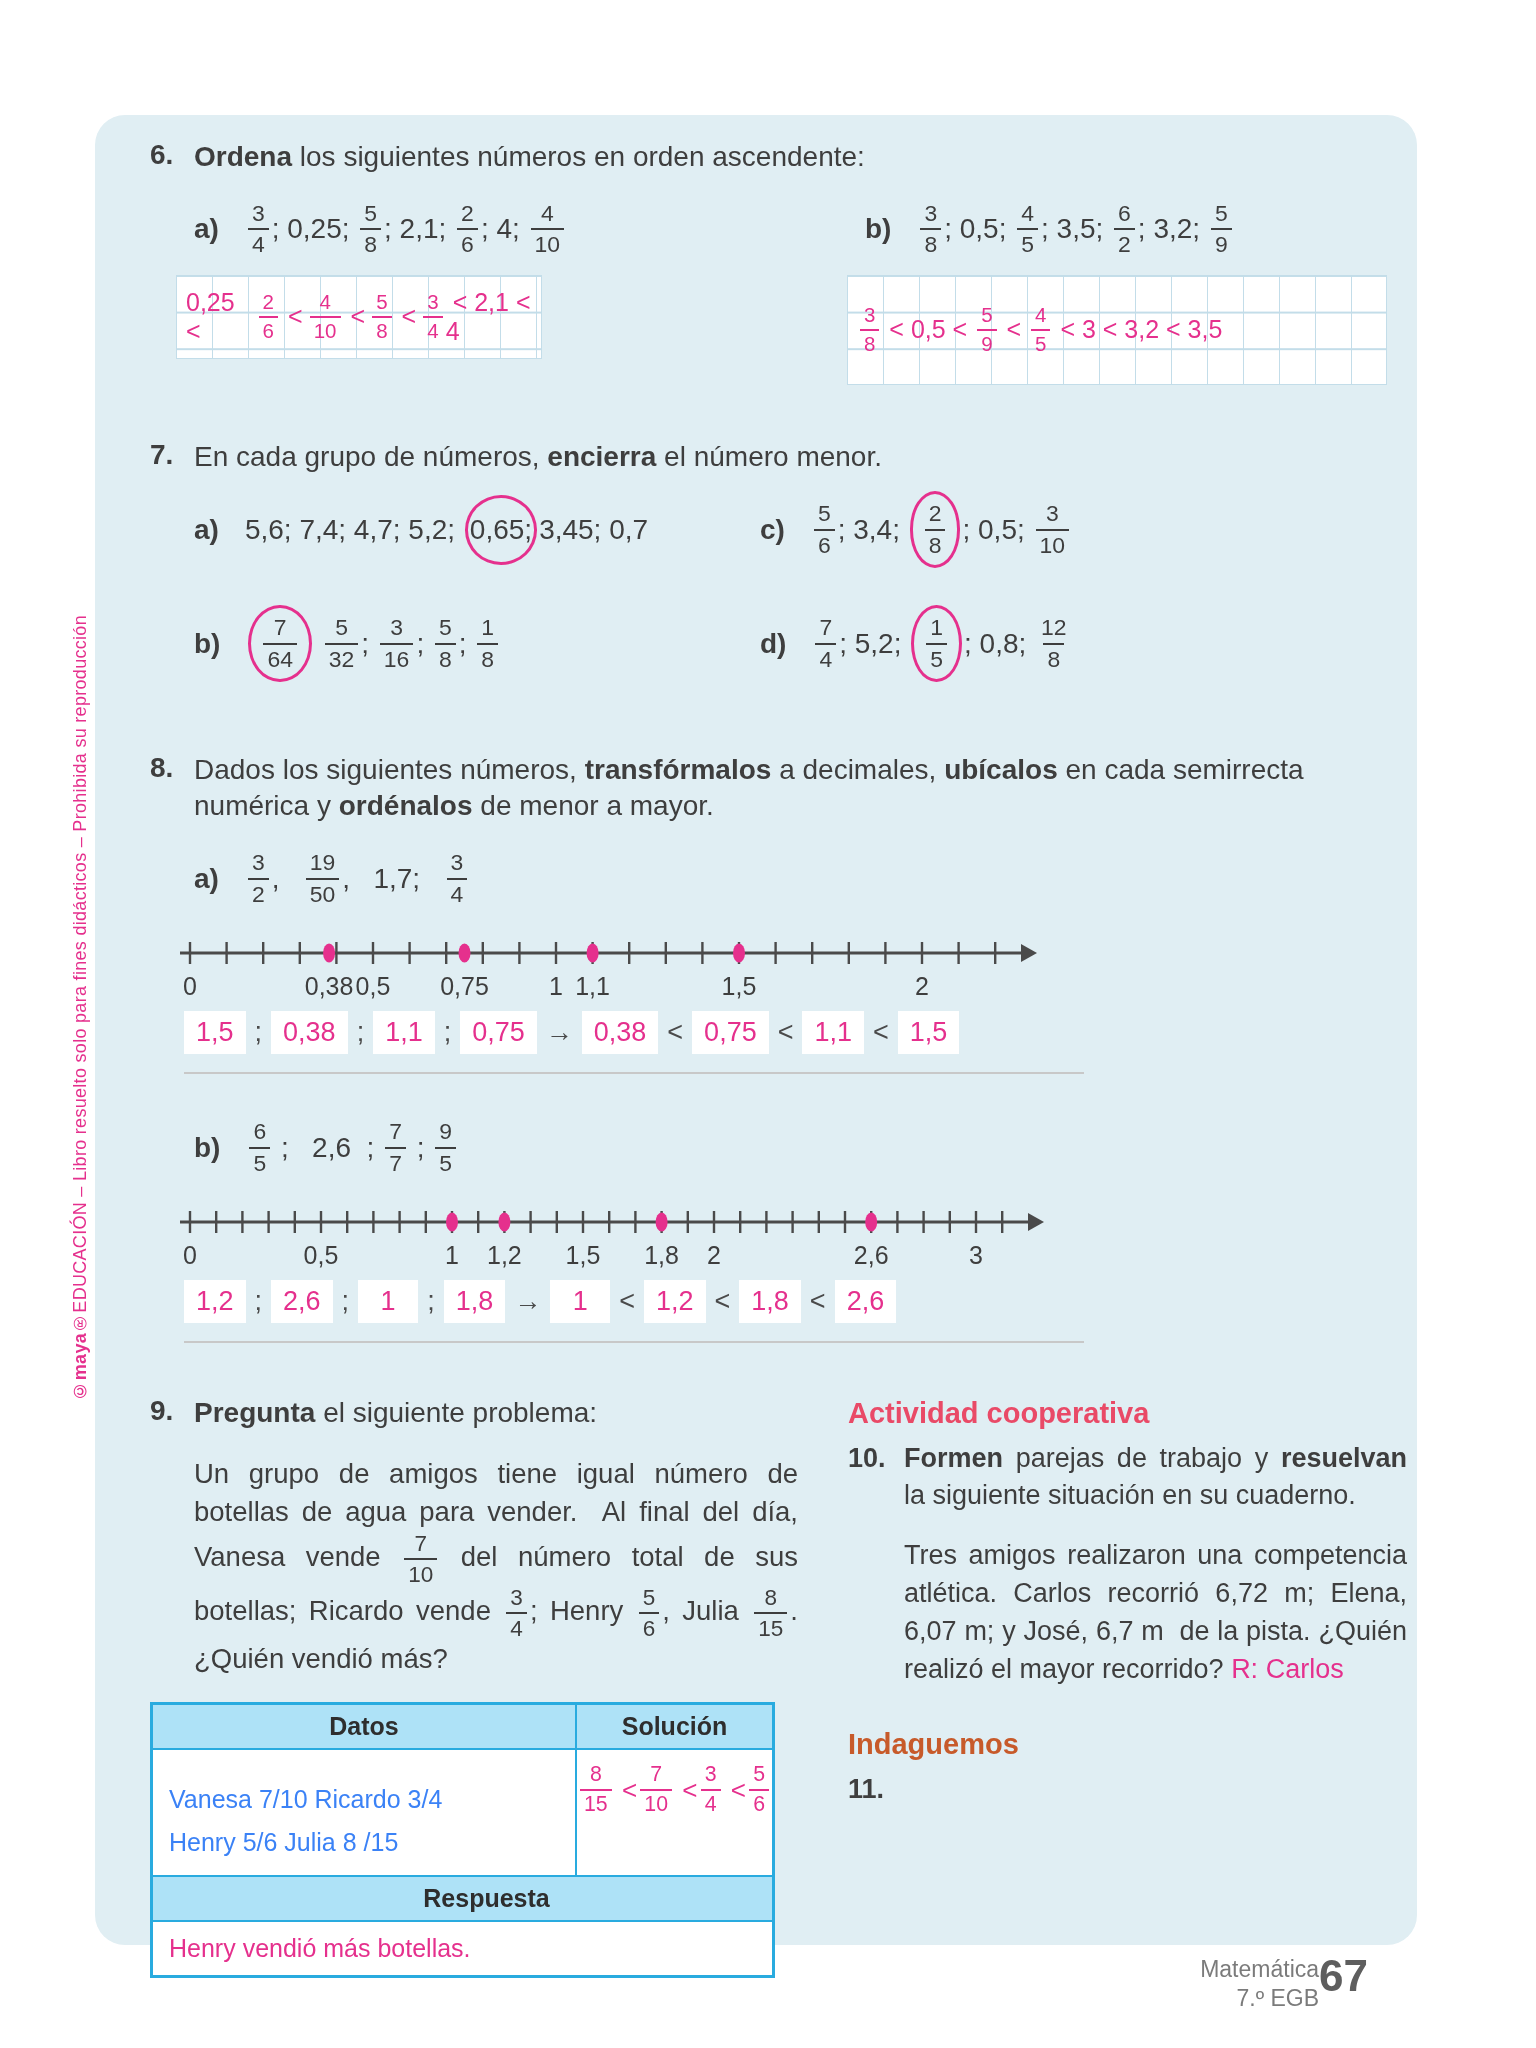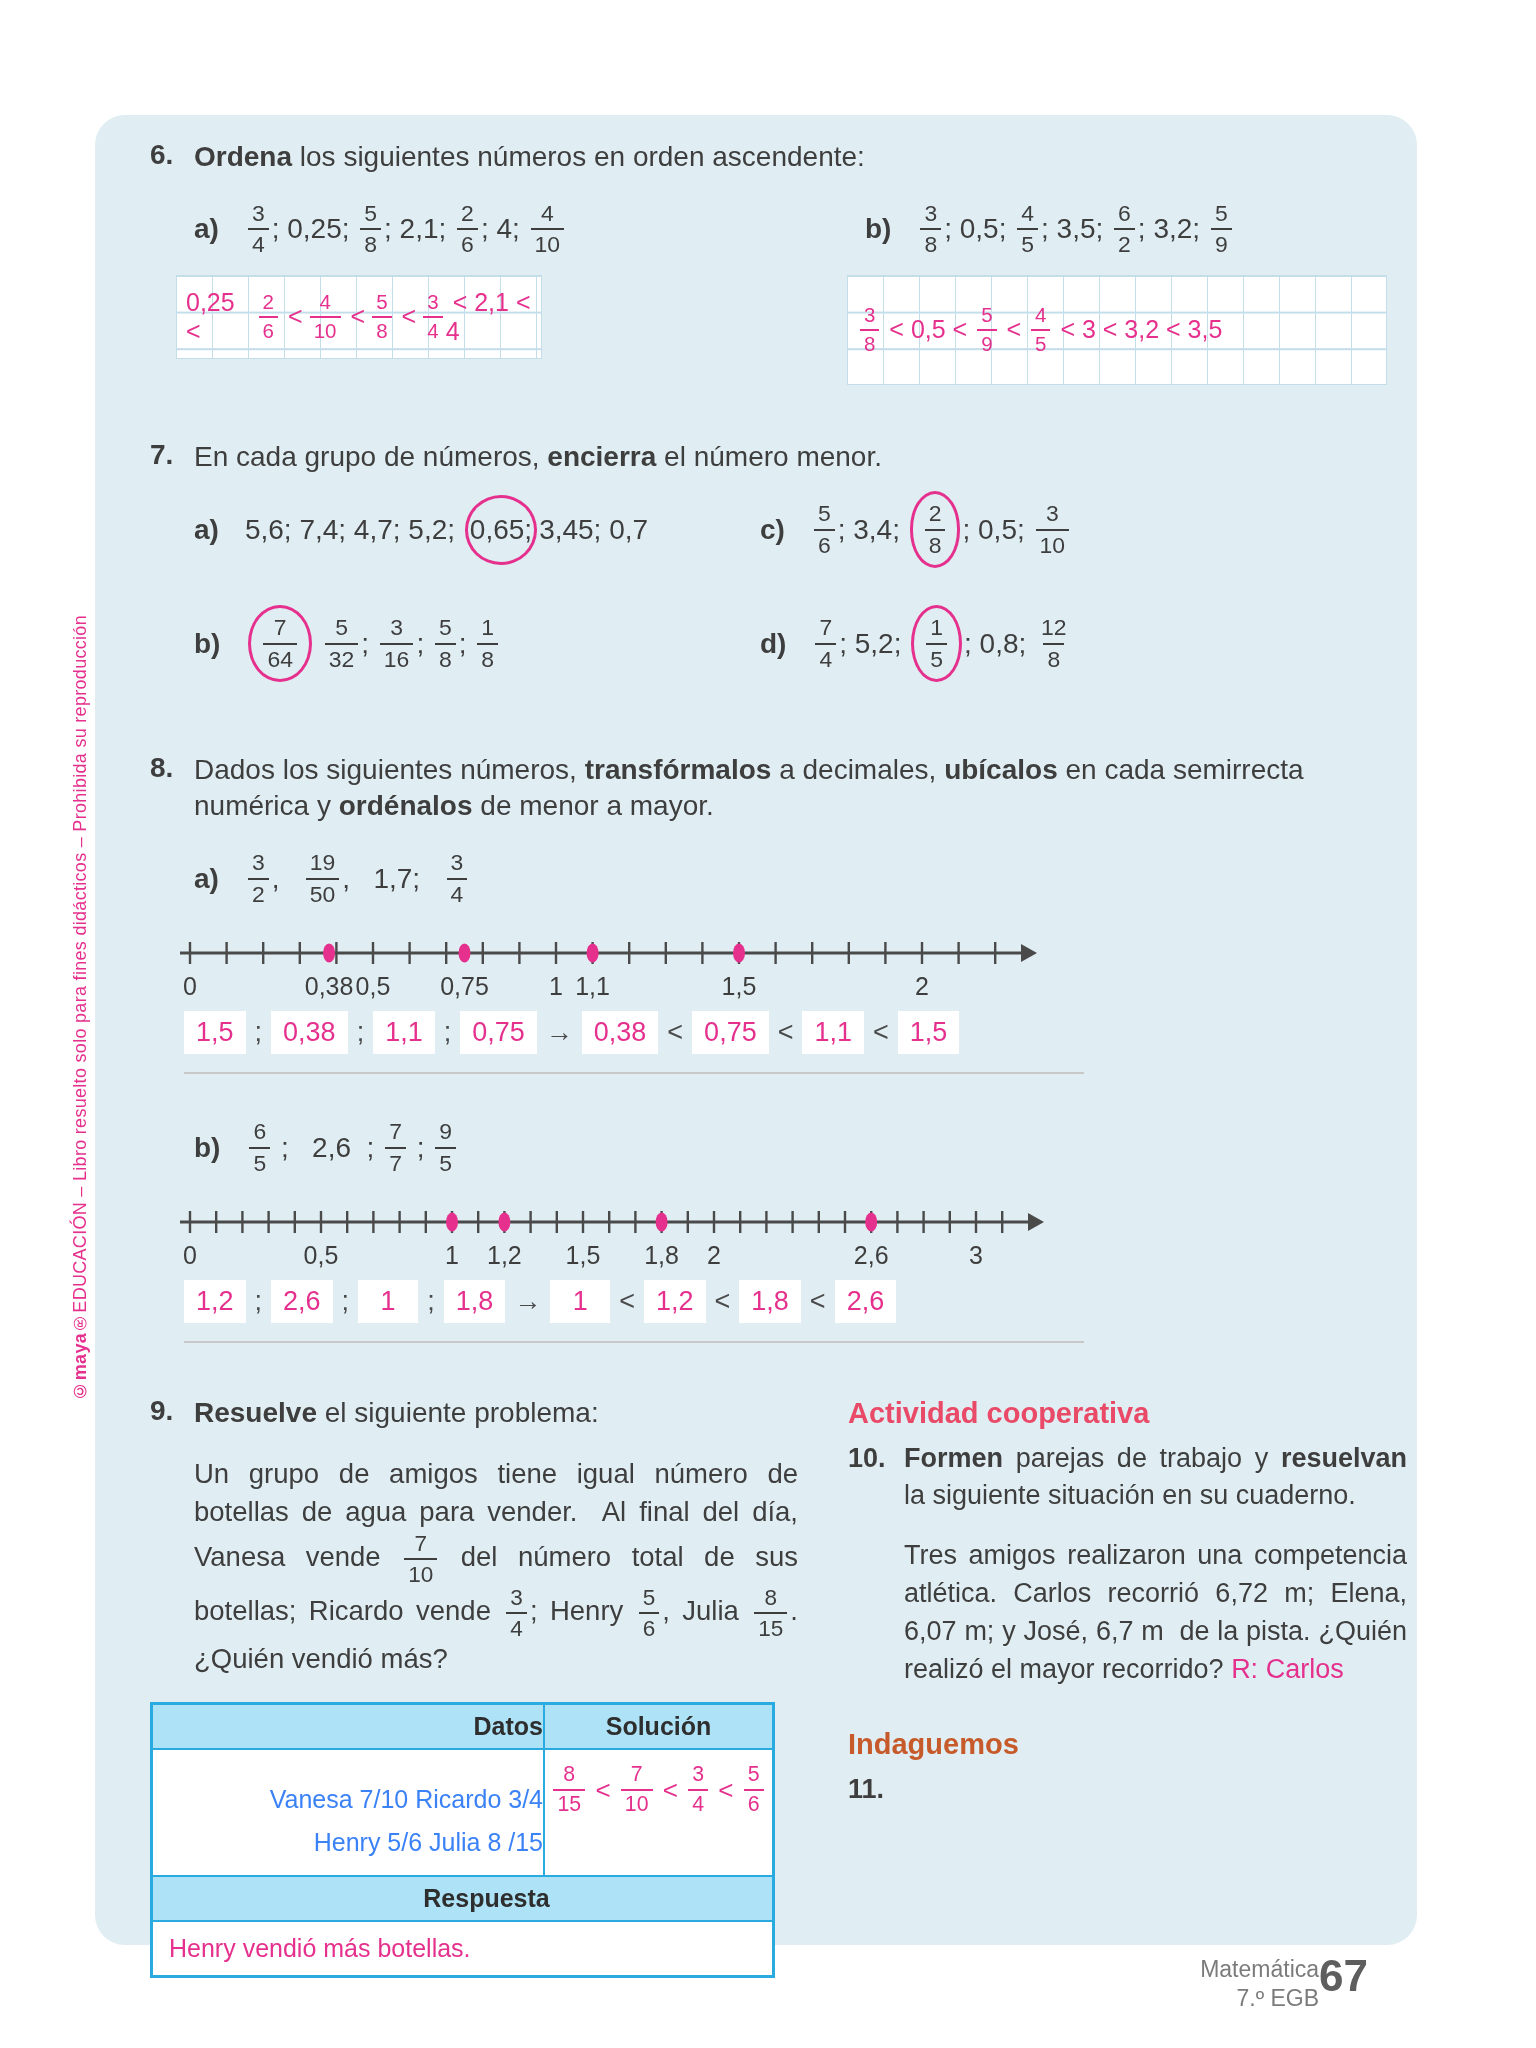--- a/index.html
+++ b/index.html
@@ -58,21 +58,21 @@
   
   .bcols{display:flex;margin-top:22px;}
   .b-l{width:648px;flex:none;}
   .b-r{flex:1;padding-left:50px;box-sizing:border-box;}
   .prob-p{margin:14px 0 24px 44px;text-align:justify;font-size:27.5px;line-height:1.4;}
   
   .tbl{width:625px;border:3px solid #29abdf;background:#fff;margin-top:6px;box-sizing:border-box;}
   .trow{display:flex;border-top:2.5px solid #29abdf;}
   .trow:first-child{border-top:none;}
   .th{background:#aee2f7;font-weight:bold;text-align:center;font-size:25px;padding:7px 0;color:#2e2e2e;}
-  .cell-datos{width:392px;flex:none;border-right:2.5px solid #29abdf;box-sizing:border-box;text-align:right;}
+  .cell-datos{width:424px;flex:none;border-right:2.5px solid #29abdf;box-sizing:border-box;}
   .cell-sol{flex:1;}
   .tbody-datos{padding:28px 0 12px 16px;color:#3b82f6;font-size:25px;line-height:1.7;}
   .sol{color:#e5308d;font-size:26px;display:flex;align-items:center;justify-content:center;padding:14px 0;}
   .th-full{flex:1;padding-left:48px;}
   .tresp{color:#e5308d;font-size:25px;padding:12px 16px;}
   
   .sechead{font-size:29px;font-weight:bold;margin:2px 0 10px;}
   .red{color:#e94a67;} .orange{color:#c75a2a;}
   .item{display:flex;font-size:27px;line-height:1.4;}
   .inum{width:56px;font-weight:bold;flex:none;}
@@ -465,21 +465,21 @@
             </div>
         </div>
       </div>
     </div>
 
     <div class="bcols">
       <div class="b-l">
         <div class="exrow">
           <div class="enum">9.</div>
           <div class="ebody">
-              <div class="etitle"><span class="tk-b">Resuelve</span><span class="tk-s"> el siguiente problema:</span></div>
+              <div class="etitle"><span class="tk-b">Pregunta</span><span class="tk-s"> el siguiente problema:</span></div>
             </div>
         </div>
         <div class="prob-p"><span class="tk-s">Un grupo de amigos tiene igual número de botellas de agua para vender.  Al final del día, Vanesa vende </span><span class="frac">
               <span class="fn">7</span>
               <span class="fd">10</span>
             </span><span class="tk-s"> del número total de sus botellas; Ricardo vende </span><span class="frac">
               <span class="fn">3</span>
               <span class="fd">4</span>
             </span><span class="tk-s">; Henry </span><span class="frac">
               <span class="fn">5</span>

